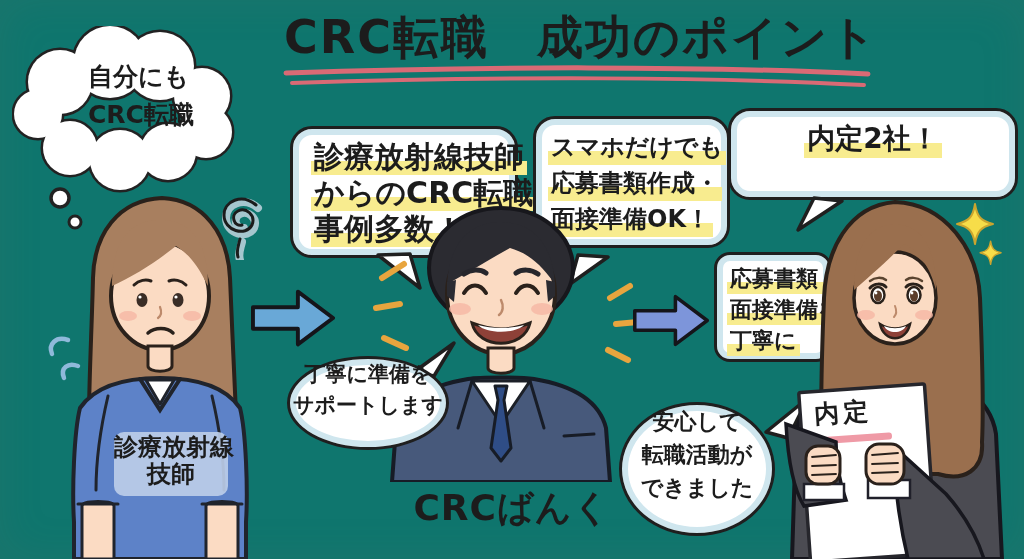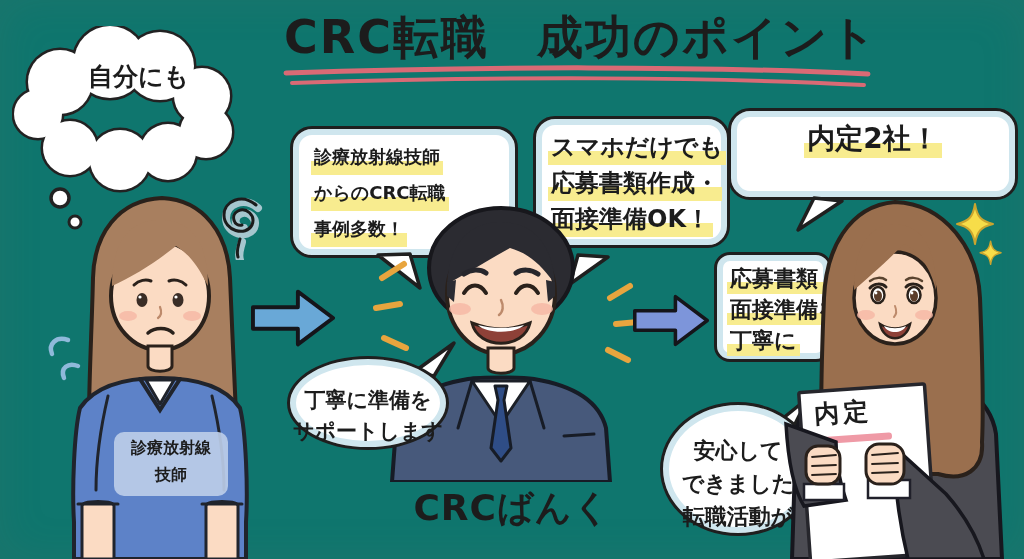--- a/index.html
+++ b/index.html
@@ -17,38 +17,38 @@
   .title{left:284px;top:8px;width:592px;text-align:center;font-size:46px;
          letter-spacing:2px;line-height:58px;}
   
   .thought-text{left:48px;top:58px;font-size:25px;line-height:38px;margin-left:40px;}
   
   .bubble{
     background:#fff;border:3.5px solid #1f1f1f;border-radius:22px;
     box-shadow:inset 0 0 0 6px #cfe6ee;
     box-sizing:border-box;
   }
-  .oval{border-radius:50%;display:flex;flex-direction:column;align-items:center;justify-content:flex-end;text-align:center;}
+  .oval{border-radius:50%;display:flex;flex-direction:column;align-items:center;justify-content:flex-start;text-align:center;}
   .bA{left:290px;top:126px;width:228px;height:132px;padding:10px 0 0 18px;}
-  .bA .bl{font-size:18px;line-height:36px;}
+  .bA .bl{font-size:30px;line-height:36px;}
   .bB{left:533px;top:116px;width:197px;height:132px;padding:10px 16px 0 12px;}
   .bB .bl{font-size:24px;line-height:36px;}
   .bC{left:728px;top:108px;width:290px;height:92px;padding:9px 0 0 0;text-align:center;}
   .bC .l1{font-size:20px;line-height:30px;letter-spacing:-1px;}
   .bC .l2{font-size:28px;line-height:38px;}
   .bD{left:714px;top:252px;width:118px;height:110px;border-radius:16px;padding:8px 0 0 10px;}
   .bD .bl{font-size:22px;line-height:31px;}
   .bE{left:287px;top:356px;width:162px;height:94px;}
   .bE .bl{font-size:21px;line-height:31px;}
-  .bF{left:660px;top:402px;width:156px;height:134px;}
+  .bF{left:619px;top:402px;width:156px;height:134px;}
   .bF .bl{font-size:22px;line-height:33px;}
   .hl{background:linear-gradient(to top,#f8ec8f 40%,rgba(248,236,143,0) 40%);
       display:inline-block;padding:0 3px;}
   
-  .shirt-label{left:114px;top:434px;width:114px;text-align:center;font-size:16px;line-height:27px;}
+  .shirt-label{left:114px;top:434px;width:114px;text-align:center;font-size:24px;line-height:27px;}
   
   .agent-name{left:410px;top:484px;width:204px;text-align:center;font-size:36px;letter-spacing:1px;}
   
   .doc-label{left:814px;top:395px;width:90px;font-size:25px;letter-spacing:4px;transform:rotate(-4deg);}
 </style>
 </head>
 <body>
 
 <div class="stage">
 
@@ -79,20 +79,21 @@
         <circle cx="156" cy="126" r="28"></circle>
       <circle cx="108" cy="134" r="30"></circle>
         <circle cx="58" cy="122" r="27"></circle>
         <circle cx="26" cy="88" r="24"></circle>
     </g>
     <circle cx="48" cy="172" r="9" fill="#fff" stroke="#222" stroke-width="3.5"></circle>
     <circle cx="63" cy="196" r="6" fill="#fff" stroke="#222" stroke-width="3"></circle>
   </svg>
   <div class="abs txt thought-text">
     <div class="nowrap">自分にも</div>
+    <div class="nowrap">CRC転職</div>
   </div>
 
   <svg class="abs" style="left:50px;top:190px" width="220" height="369" viewBox="0 0 220 369">
     <path d="M112,8 C68,10 44,44 43,88 C42,132 39,192 39,226 C37,248 57,254 72,248 L152,248 C172,254 188,248 186,224 C184,188 182,132 180,88 C178,44 154,10 112,8 Z" fill="#a87f5f" stroke="#2a211b" stroke-width="4"></path>
     <ellipse cx="110" cy="106" rx="49" ry="54" fill="#fbdbc3" stroke="#2a211b" stroke-width="4"></ellipse>
     <path d="M62,96 C62,46 84,30 110,30 C138,30 158,48 158,96 C146,72 138,64 126,56 C106,72 84,86 62,96 Z" fill="#a87f5f"></path>
     <g stroke="#2a211b" stroke-width="3" fill="none" stroke-linecap="round">
       <path d="M84,95 C89,90 96,89 101,91"></path>
         <path d="M119,91 C124,89 131,90 136,95"></path>
     </g>
@@ -221,22 +222,22 @@
     <div class="txt bl nowrap"><span class="hl">応募書類・</span></div>
     <div class="txt bl nowrap"><span class="hl">面接準備を</span></div>
     <div class="txt bl nowrap"><span class="hl">丁寧に</span></div>
   </div>
 
   <svg class="abs" style="left:758px;top:394px" width="58" height="46" viewBox="0 0 58 46">
     <polygon points="8,38 50,4 30,44" fill="#fff" stroke="#1f1f1f" stroke-width="3.5" stroke-linejoin="round"></polygon>
   </svg>
   <div class="abs bubble oval bF">
     <div class="txt bl nowrap">安心して</div>
+    <div class="txt bl nowrap">転職活動が</div>
     <div class="txt bl nowrap">できました</div>
-    <div class="txt bl nowrap">転職活動が</div>
   </div>
 
   <svg class="abs" style="left:778px;top:196px" width="246" height="363" viewBox="0 0 246 363">
     <path d="M14,363 L18,238 C24,198 62,180 92,174 L117,170 L142,174 C172,180 212,198 218,238 L224,363 Z" fill="#4b4b52" stroke="#17171e" stroke-width="4" stroke-linejoin="round"></path>
     <path d="M88,176 L117,218 L146,176 Z" fill="#fff" stroke="#20202a" stroke-width="3" stroke-linejoin="round"></path>
     <g stroke="#17171e" stroke-width="3" fill="none" stroke-linecap="round">
       <path d="M88,176 L76,226"></path>
         <path d="M146,176 L158,226"></path>
     </g>
     <path d="M108,146 L108,166 C108,172 126,172 126,166 L126,146 Z" fill="#fbdbc3" stroke="#2a211b" stroke-width="3"></path>

